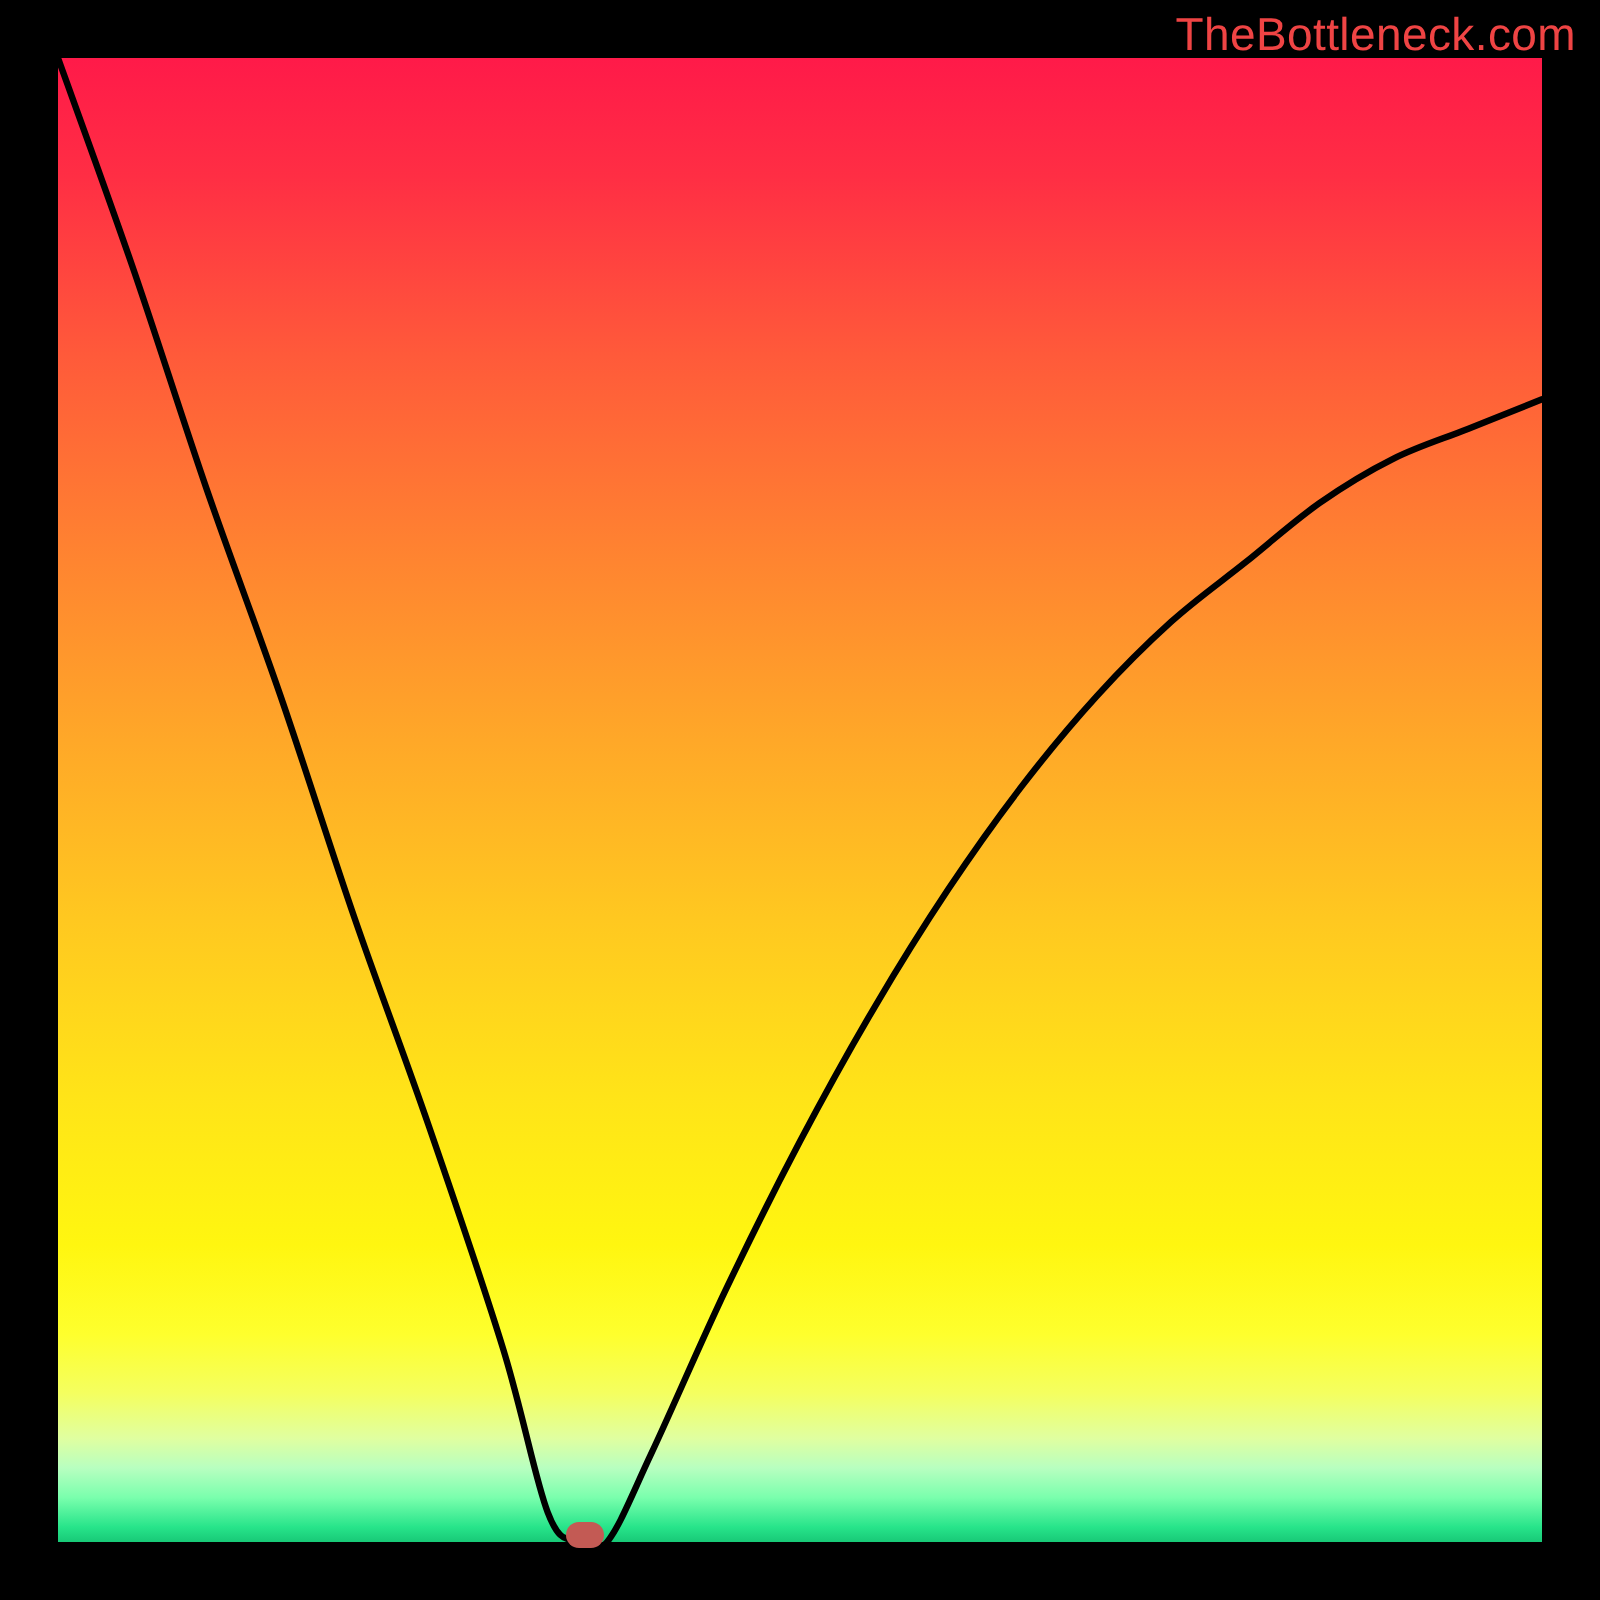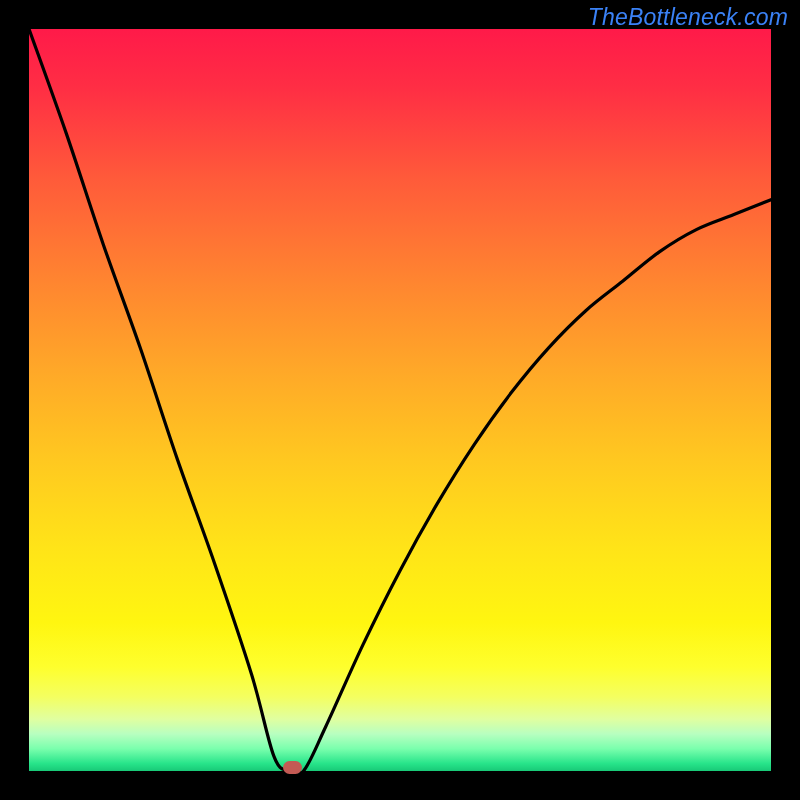--- a/index.html
+++ b/index.html
@@ -41,24 +41,23 @@
       #27e48a 99%,
       #18c977 100%
     );
   }
   .watermark {
     position: absolute;
     top: 4px;
     right: 12px;
     font-family: Arial, Helvetica, sans-serif;
     font-size: 23px;
-    color: #3b82f6;
+    color: #ef4444;
     font-weight: 500;
     letter-spacing: 0.2px;
-    font-style: italic;
   }
   svg.curve {
     position: absolute;
     top: 0;
     left: 0;
     width: 742px;
     height: 742px;
   }
   .marker {
     position: absolute;

